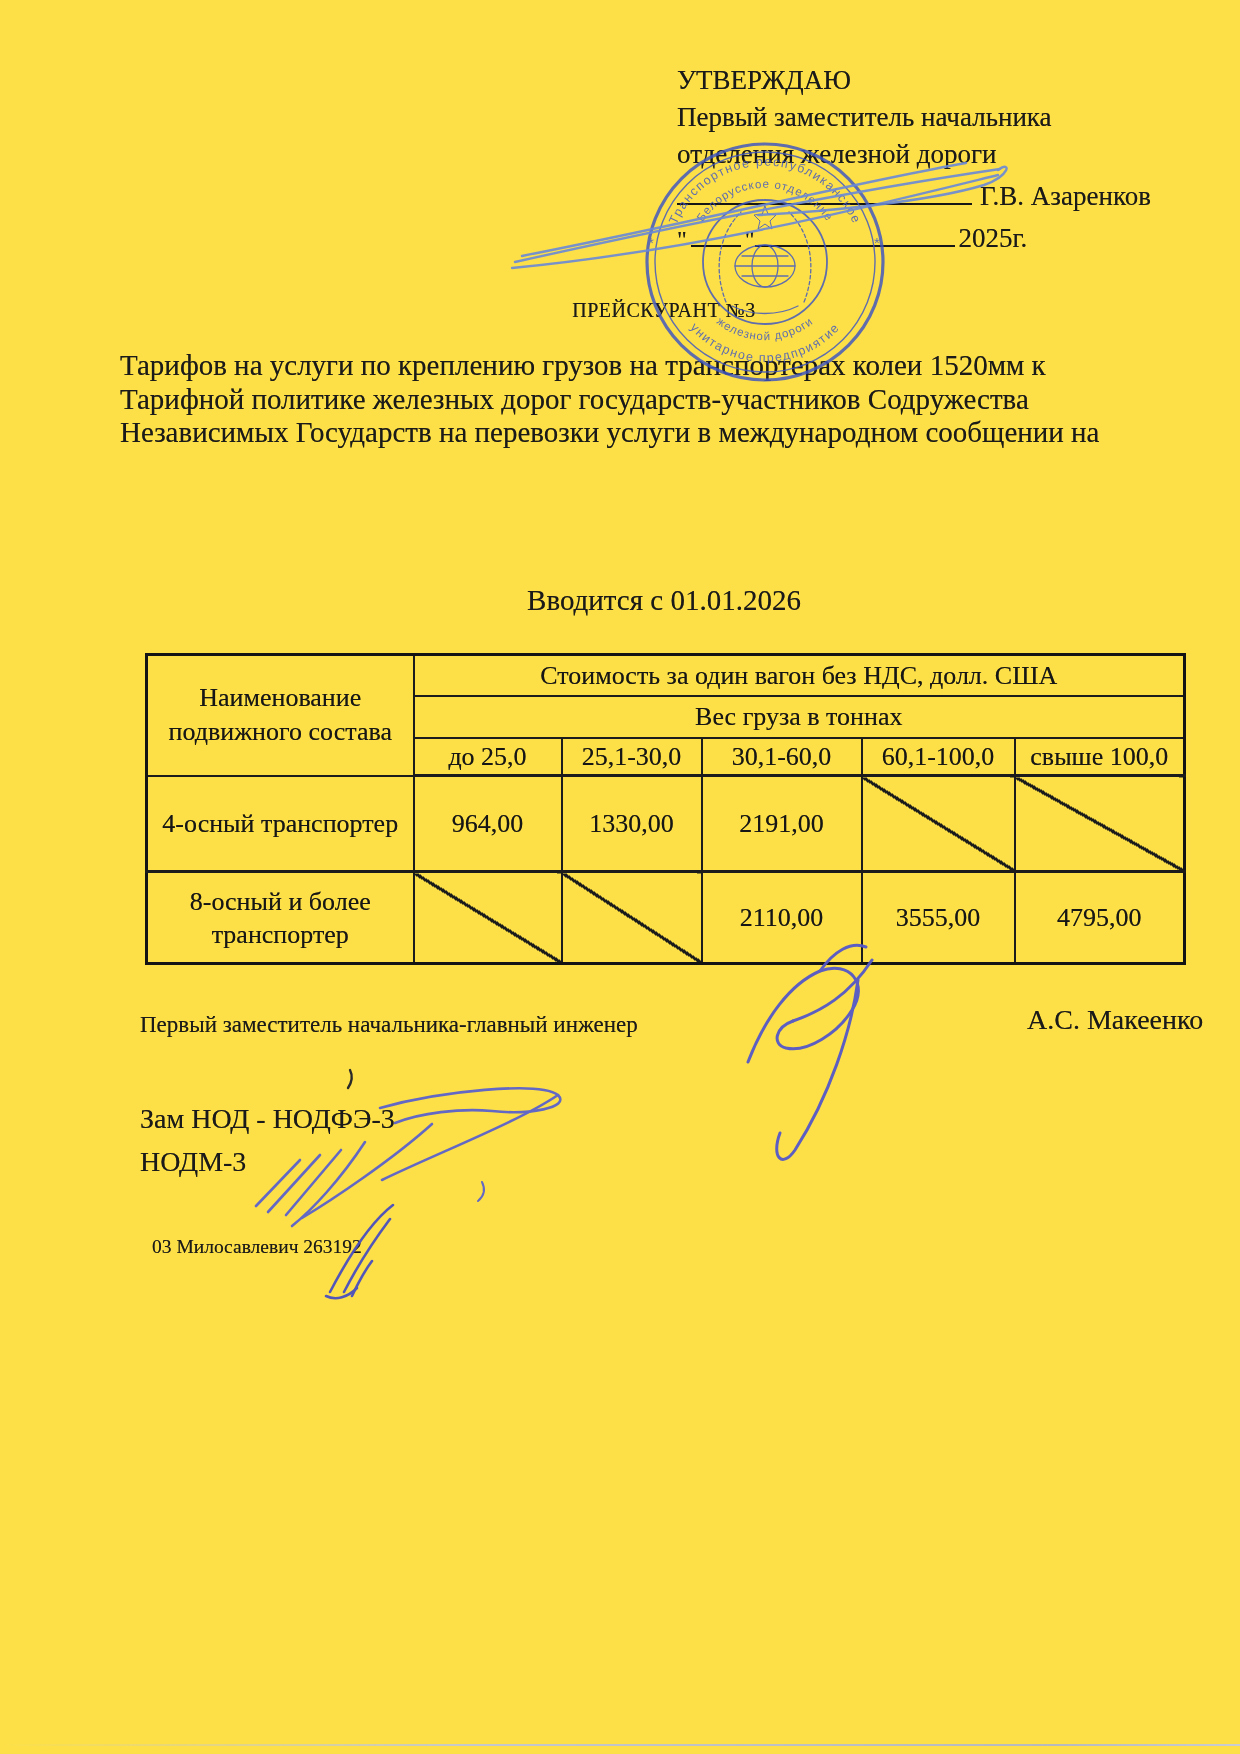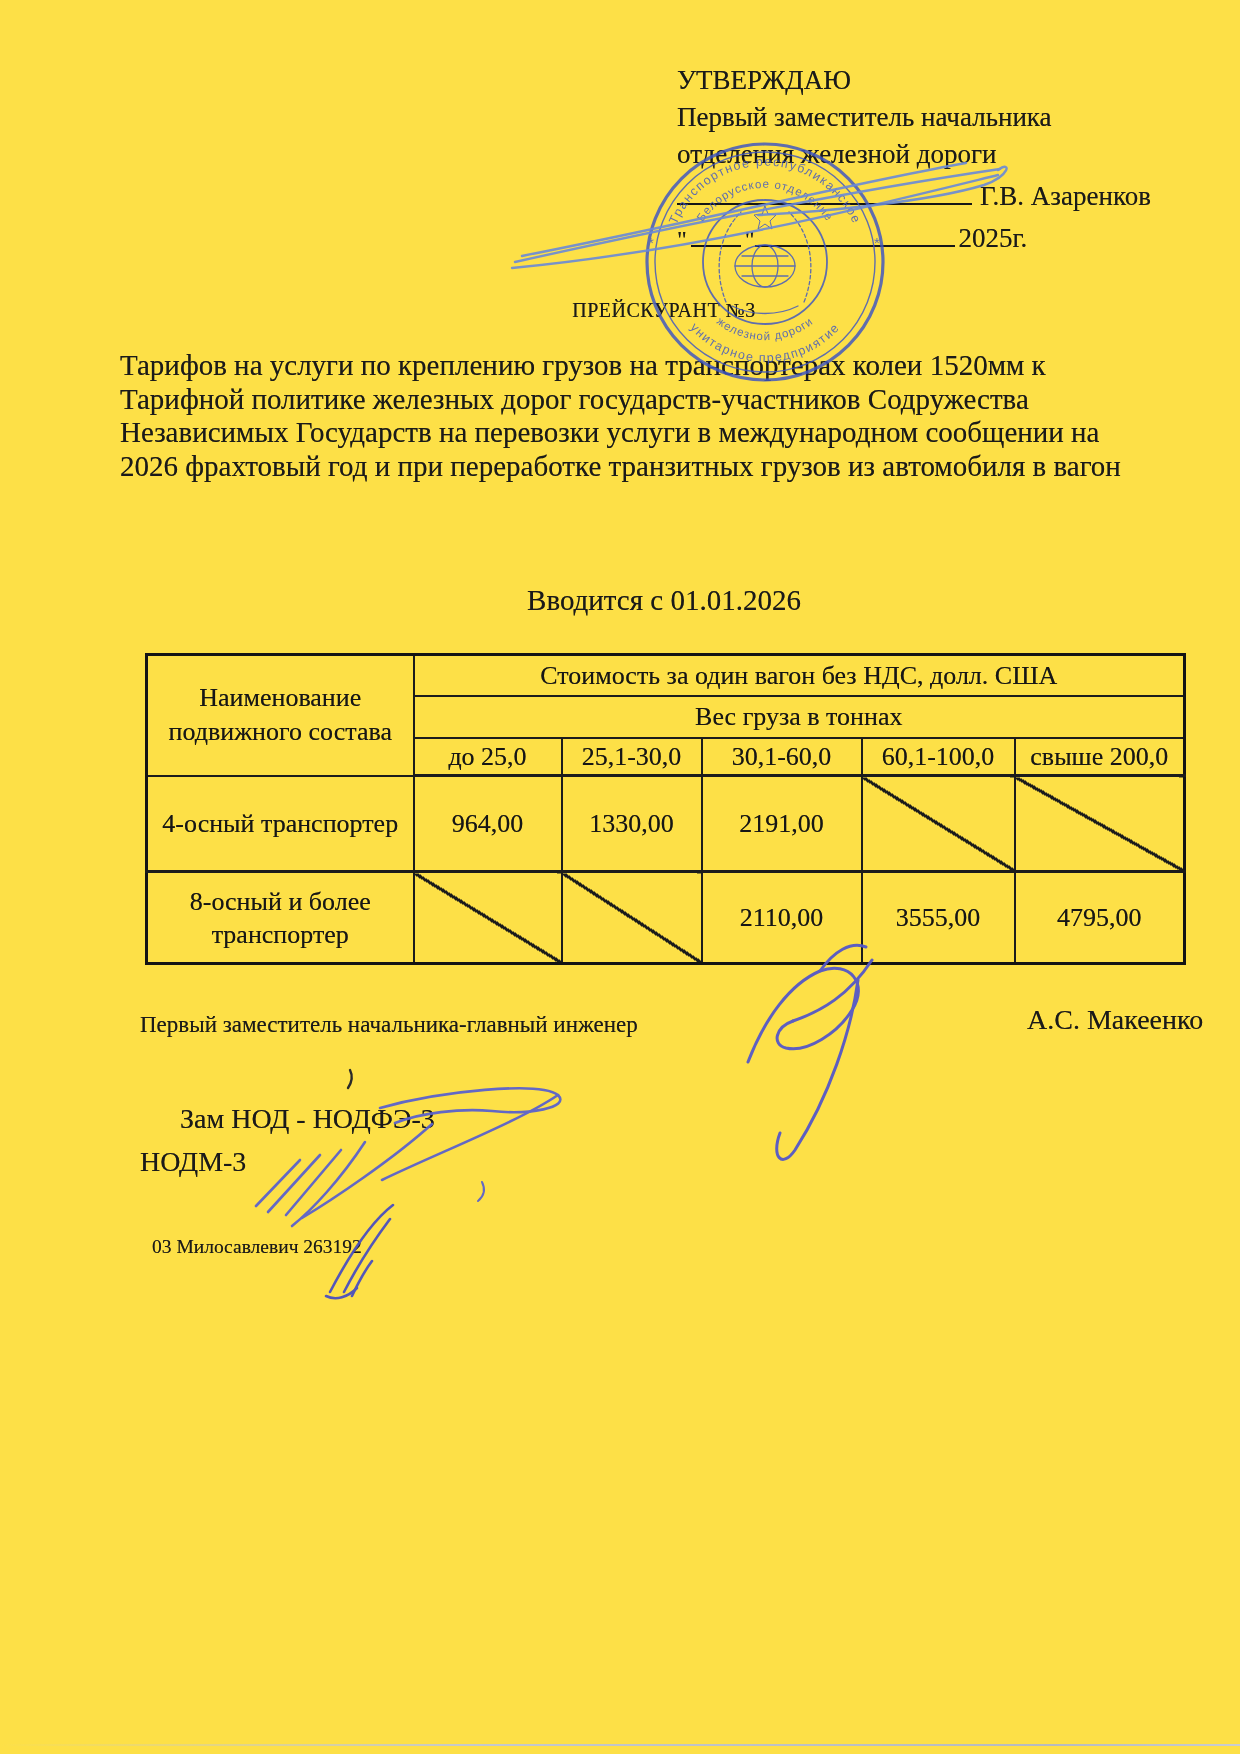--- a/index.html
+++ b/index.html
@@ -39,21 +39,21 @@
   tr.r1 td{height:93px;border-bottom-width:3px;}
   tr.r2 td{height:89px;}
   td.rowname{text-align:left;padding-left:5px;line-height:33px;}
   td.diag{background-image:linear-gradient(to top right,
            rgba(0,0,0,0) calc(50% - 1.6px),
            #1b1b1b calc(50% - 1.6px), #1b1b1b calc(50% + 1.6px),
            rgba(0,0,0,0) calc(50% + 1.6px));}
   
   .sigline{position:absolute;left:140px;top:1012px;font-size:23px;white-space:nowrap;}
   .signame{position:absolute;left:1027px;top:976px;font-size:28px;white-space:nowrap;margin-top:28px;}
-  .zam{position:absolute;left:140px;top:1103px;font-size:28px;white-space:nowrap;margin-left:40px;}
+  .zam{position:absolute;left:140px;top:1103px;font-size:28px;white-space:nowrap;}
   .nodm{position:absolute;left:140px;top:1146px;font-size:28px;white-space:nowrap;}
   .footnote{position:absolute;left:152px;top:1236px;font-size:19.5px;white-space:nowrap;}
   
   .ink{position:absolute;left:0;top:0;pointer-events:none;}
   .scan-edge{position:absolute;left:0;top:1744px;width:1240px;height:2px;
              background:linear-gradient(to right,rgba(180,184,188,0),#c4c8cc 38%,#b6babf 85%,#c9ccd0);}
 </style>
 </head>
 <body>
 
@@ -66,21 +66,20 @@
     <div class="row4"><span class="uline u1"></span><span>Г.В. Азаренков</span></div>
     <div class="row5"><span class="quote">"</span><span class="uline u-small"></span><span class="quote">"</span><span class="uline u2"></span><span>2025г.</span></div>
   </div>
 
   <div class="title txt">ПРЕЙСКУРАНТ №3</div>
 
   <div class="preamble txt">
       <div>Тарифов на услуги по креплению грузов на транспортерах колеи 1520мм к</div>
       <div>Тарифной политике железных дорог государств-участников Содружества</div>
       <div>Независимых Государств на перевозки услуги в международном сообщении на</div>
-      <div>2026 фрахтовый год и при переработке транзитных грузов из автомобиля в вагон</div>
     </div>
 
   <div class="effective txt">Вводится с 01.01.2026</div>
 
   <div class="tbl-wrap">
     <table class="doc txt">
       <colgroup>
         <col style="width:267px">
           <col style="width:148px">
           <col style="width:140px">
@@ -94,21 +93,21 @@
         <td colspan="5">Стоимость за один вагон без НДС, долл. США</td>
       </tr>
       <tr class="h2">
         <td colspan="5">Вес груза в тоннах</td>
       </tr>
       <tr class="h3">
         <td>до 25,0</td>
         <td>25,1-30,0</td>
         <td>30,1-60,0</td>
         <td>60,1-100,0</td>
-        <td>свыше 200,0</td>
+        <td>свыше 100,0</td>
       </tr>
       <tr class="r1">
         <td class="rowname">4-осный транспортер</td>
         <td>964,00</td>
         <td>1330,00</td>
         <td>2191,00</td>
         <td class="diag"></td>
         <td class="diag"></td>
       </tr>
       <tr class="r2">

